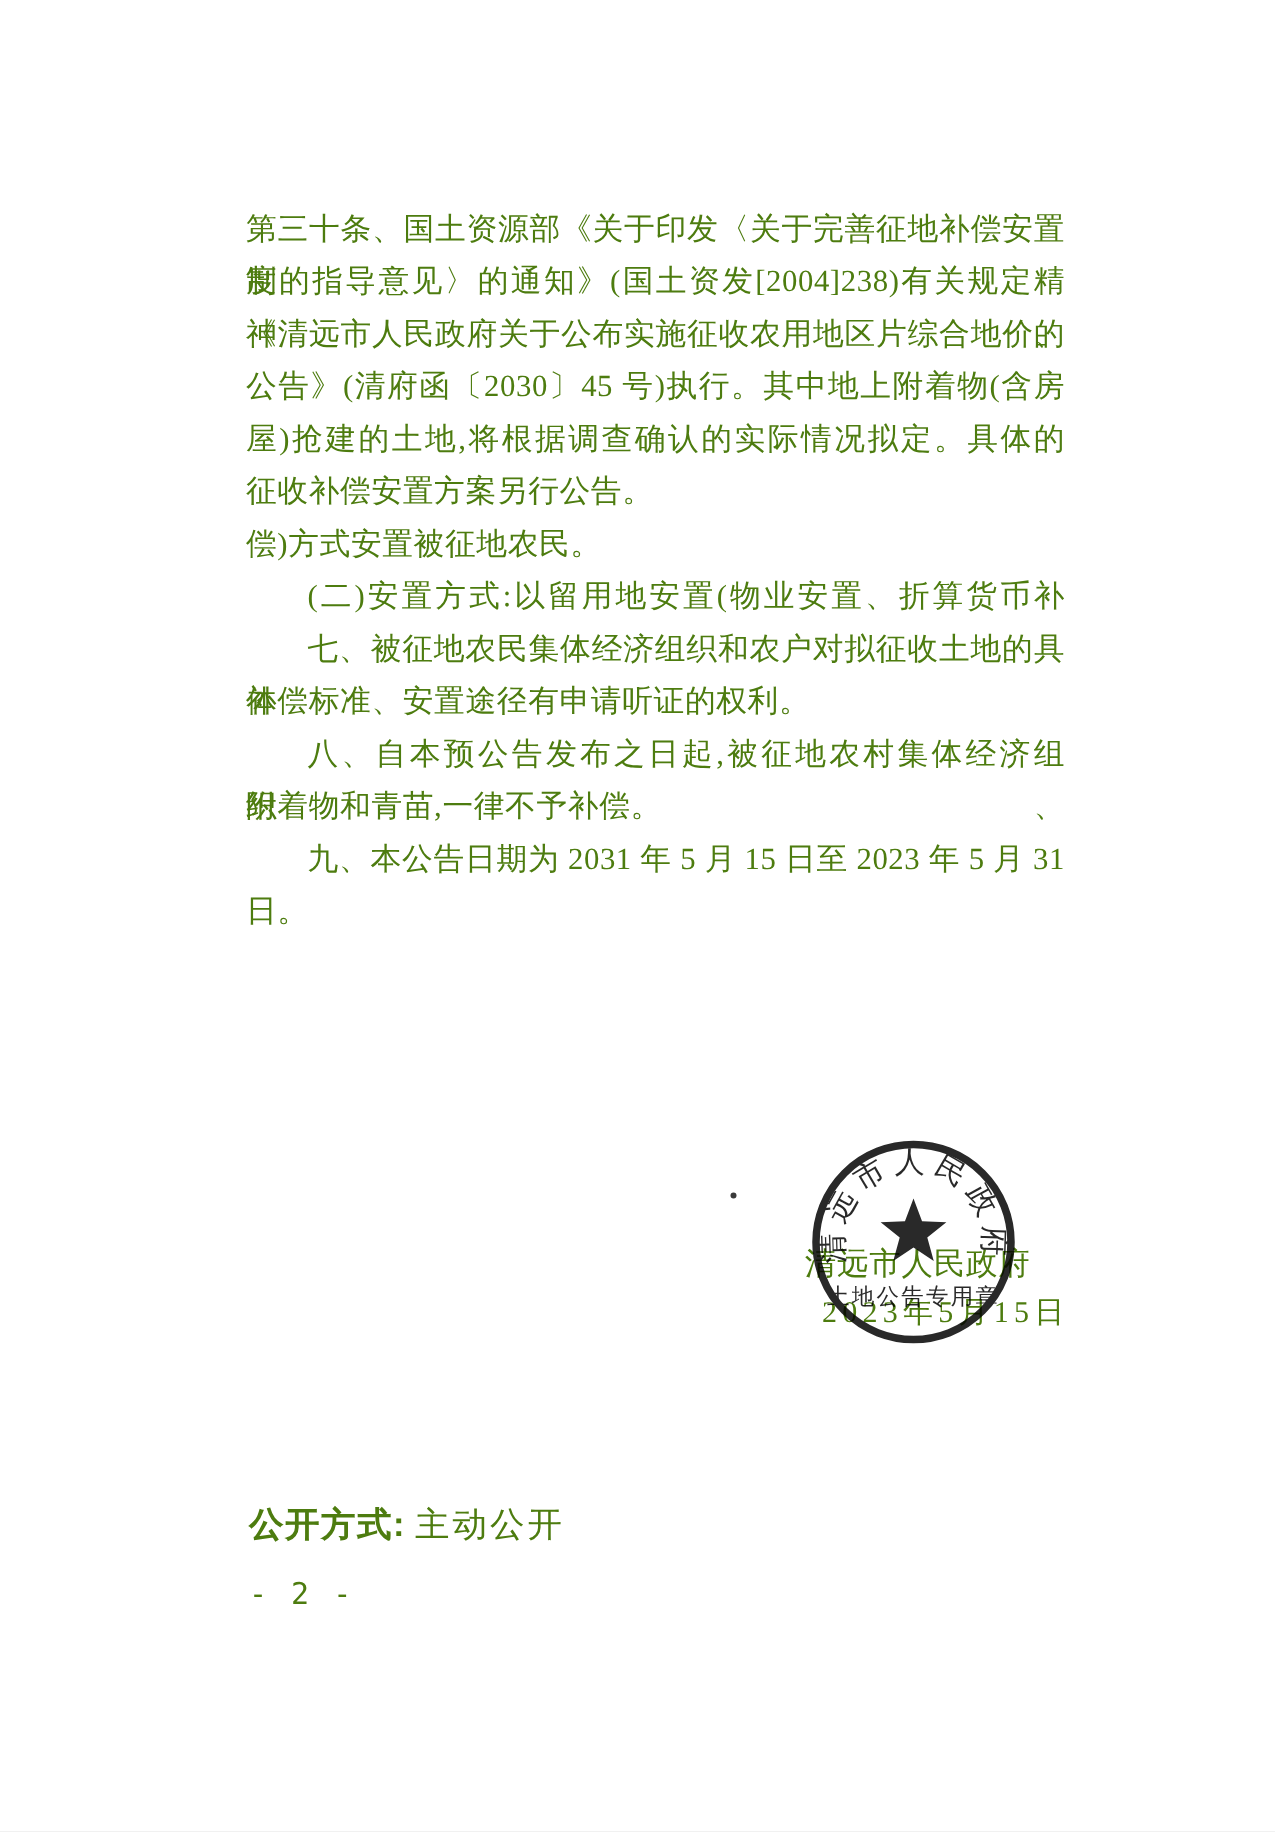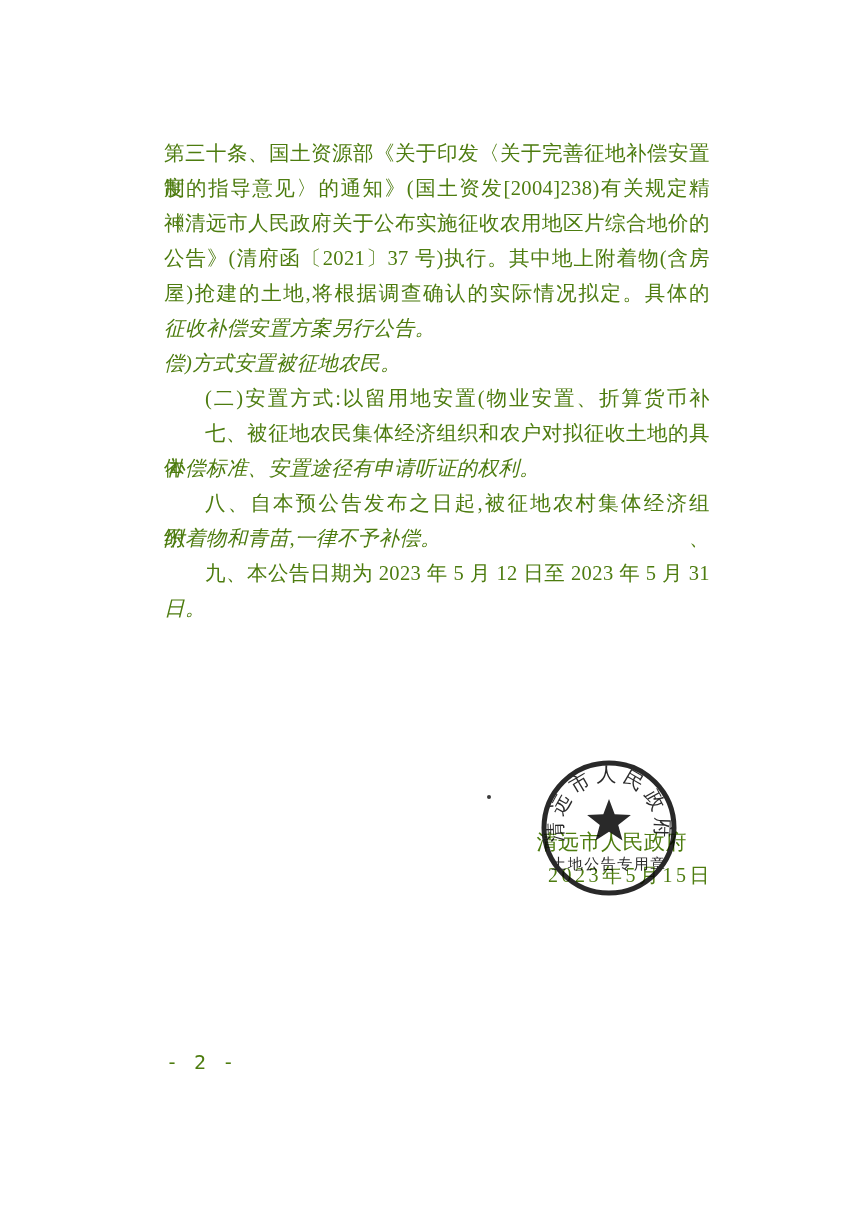--- a/index.html
+++ b/index.html
@@ -29,21 +29,20 @@
     font-size: 20.5px;
     letter-spacing: 0.4px;
     text-align: justify;
     text-align-last: justify;
     white-space: normal;
     overflow: visible;
   }
   .line.endl {
     text-align: left;
     text-align-last: left;
-    font-style: italic;
   }
   .line.ind {
     text-indent: 41px;
   }
   
   .sig-name {
     position: absolute;
     top: 831px;
     right: 163px;
     font-size: 21px;
@@ -108,44 +107,47 @@
 </style>
 </head>
 <body>
 
 <div class="page">
 
   <div class="body-text">
     <div class="line">第三十条、国土资源部《关于印发〈关于完善征地补偿安置制</div>
     <div class="line">度的指导意见〉的通知》(国土资发[2004]238)有关规定精神、</div>
     <div class="line">《清远市人民政府关于公布实施征收农用地区片综合地价的</div>
-    <div class="line">公告》(清府函〔2021〕37 号)执行。其中地上附着物(含房</div>
+    <div class="line">公告》(清府函〔2030〕45 号)执行。其中地上附着物(含房</div>
     <div class="line">屋)抢建的土地,将根据调查确认的实际情况拟定。具体的</div>
     <div class="line endl">征收补偿安置方案另行公告。</div>
     <div class="line endl">偿)方式安置被征地农民。</div>
     <div class="line ind">(二)安置方式:以留用地安置(物业安置、折算货币补</div>
     <div class="line ind">七、被征地农民集体经济组织和农户对拟征收土地的具体</div>
     <div class="line endl">补偿标准、安置途径有申请听证的权利。</div>
     <div class="line ind">八、自本预公告发布之日起,被征地农村集体经济组织、</div>
     <div class="line endl">附着物和青苗,一律不予补偿。</div>
-    <div class="line ind">九、本公告日期为 2023 年 5 月 12 日至 2023 年 5 月 31</div>
+    <div class="line ind">九、本公告日期为 2031 年 5 月 15 日至 2023 年 5 月 31</div>
     <div class="line endl">日。</div>
   </div>
 
   <div class="sig-name">清远市人民政府</div>
   <div class="sig-date">2023年5月15日</div>
 
   <svg class="seal" viewBox="0 0 150 150" xmlns="http://www.w3.org/2000/svg">
     <circle cx="75" cy="75" r="65" fill="none" stroke="#111111" stroke-width="5"></circle>
     <path id="seal-arc" d="M 30.8,91.1 A 47,47 0 1 1 119.2,91.1" fill="none"></path>
     <text font-size="20" fill="#111111" letter-spacing="5" font-family="Liberation Serif, DejaVu Serif, serif">
       <textPath href="#seal-arc" startOffset="50%" text-anchor="middle">清远市人民政府</textPath>
     </text>
     <polygon fill="#111111" points="75,46 80.7,61.2 96.9,61.9 84.2,72 88.5,87.6 75,78.7 61.5,87.6 65.8,72 53.1,61.9 69.3,61.2"></polygon>
     <text x="75" y="116" font-size="15" text-anchor="middle" letter-spacing="1.5" fill="#111111" font-family="Liberation Serif, DejaVu Serif, serif">土地公告专用章</text>
   </svg>
 
+  <div class="footer-line">
+    <span class="footer-label">公开方式:</span><span class="footer-value">主动公开</span>
+  </div>
 
   <div class="page-number">- 2 -</div>
 
   <div class="speck"></div>
 
 </div>
 
 </body></html>

